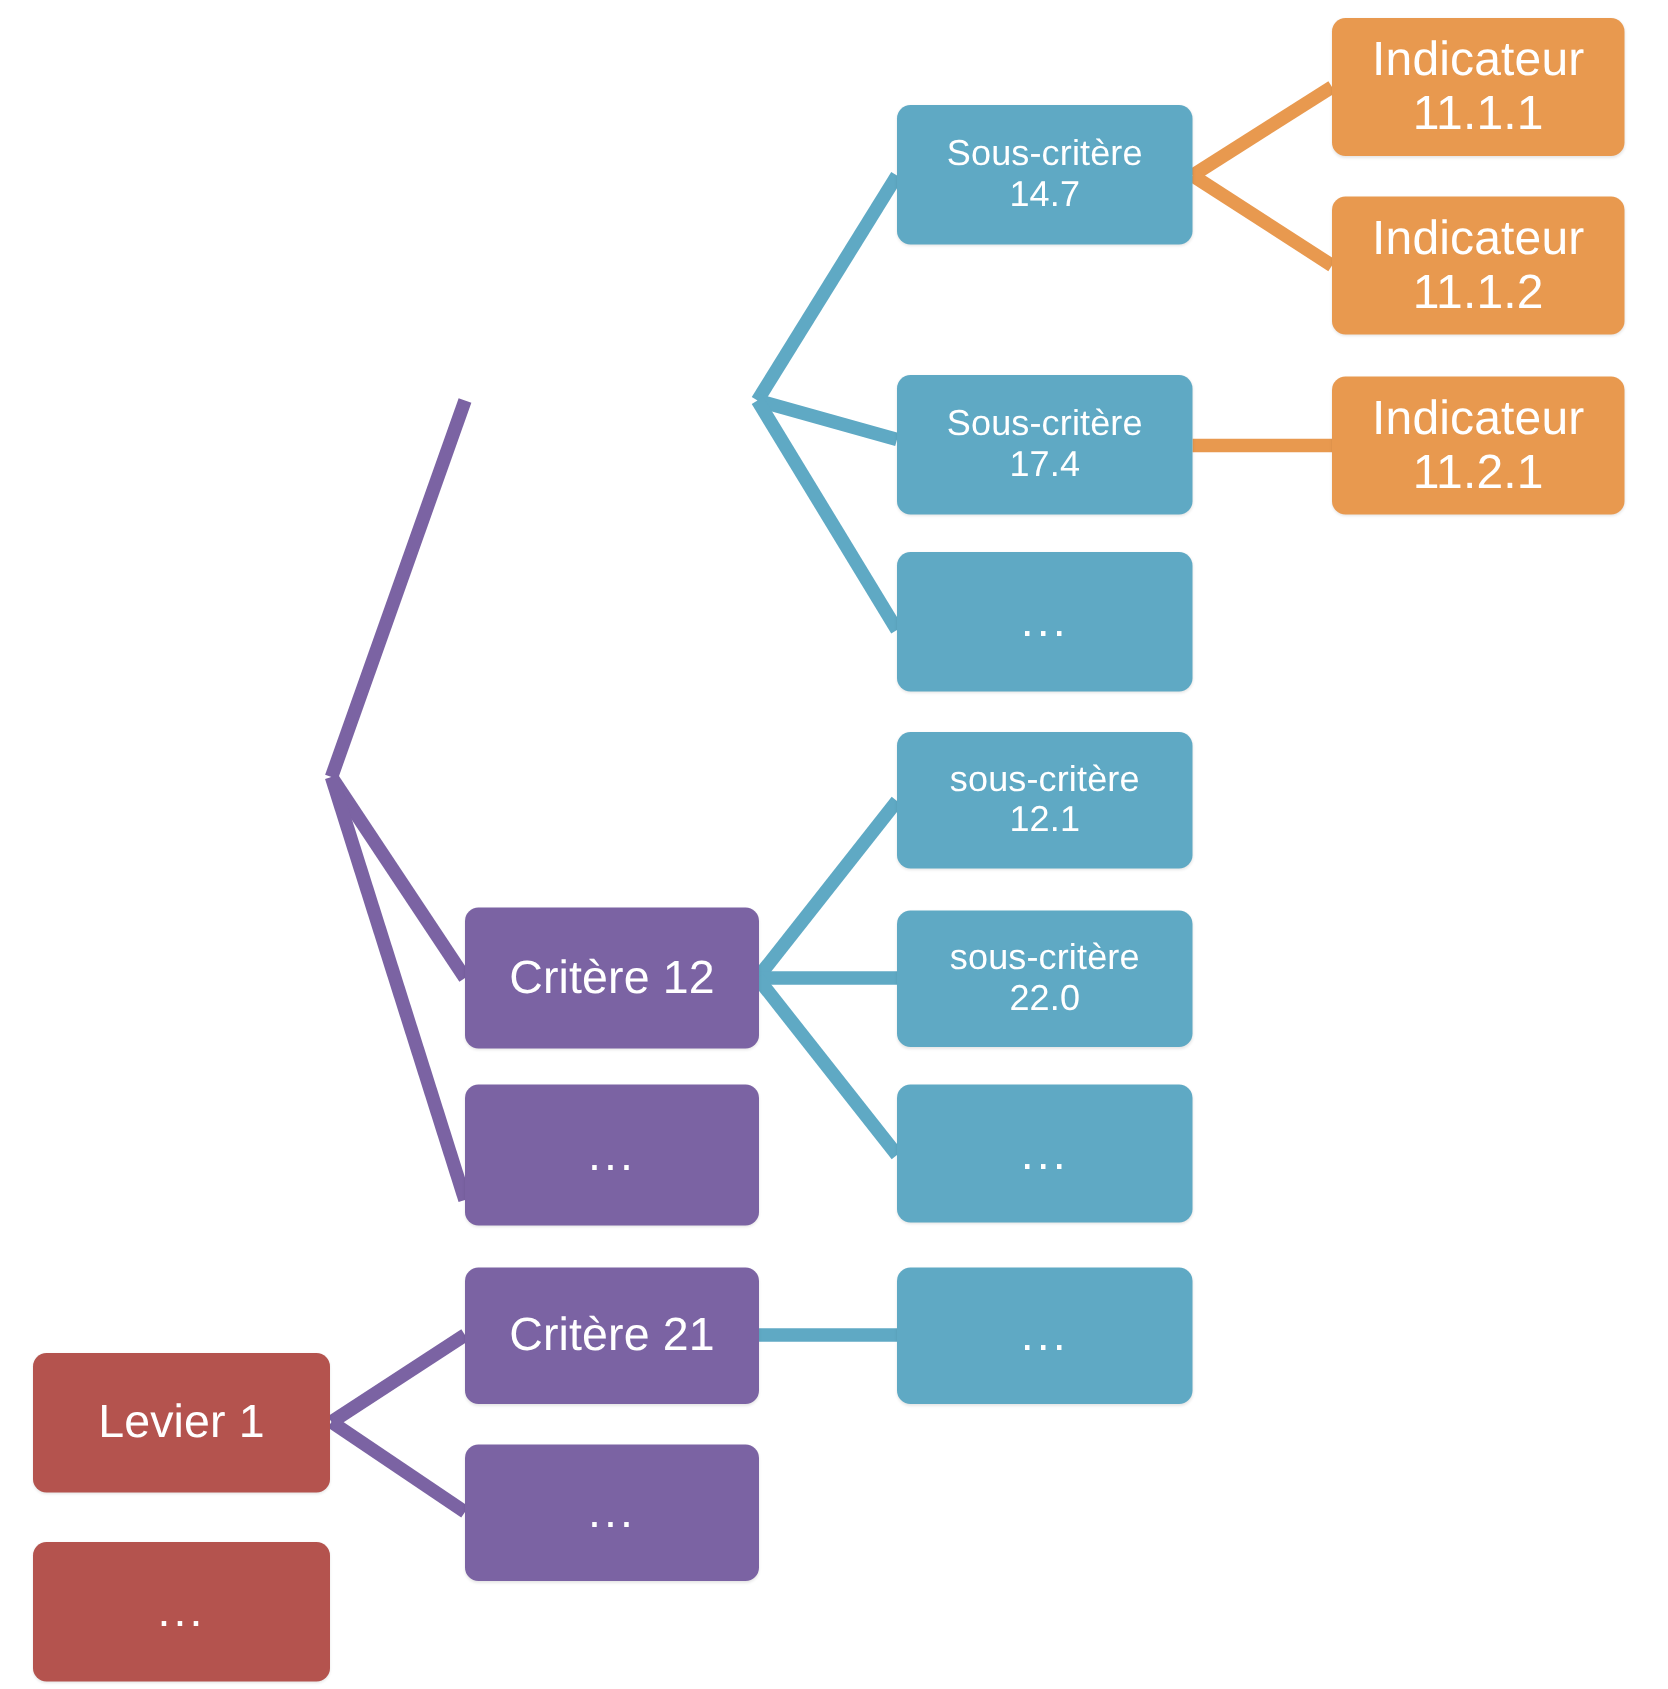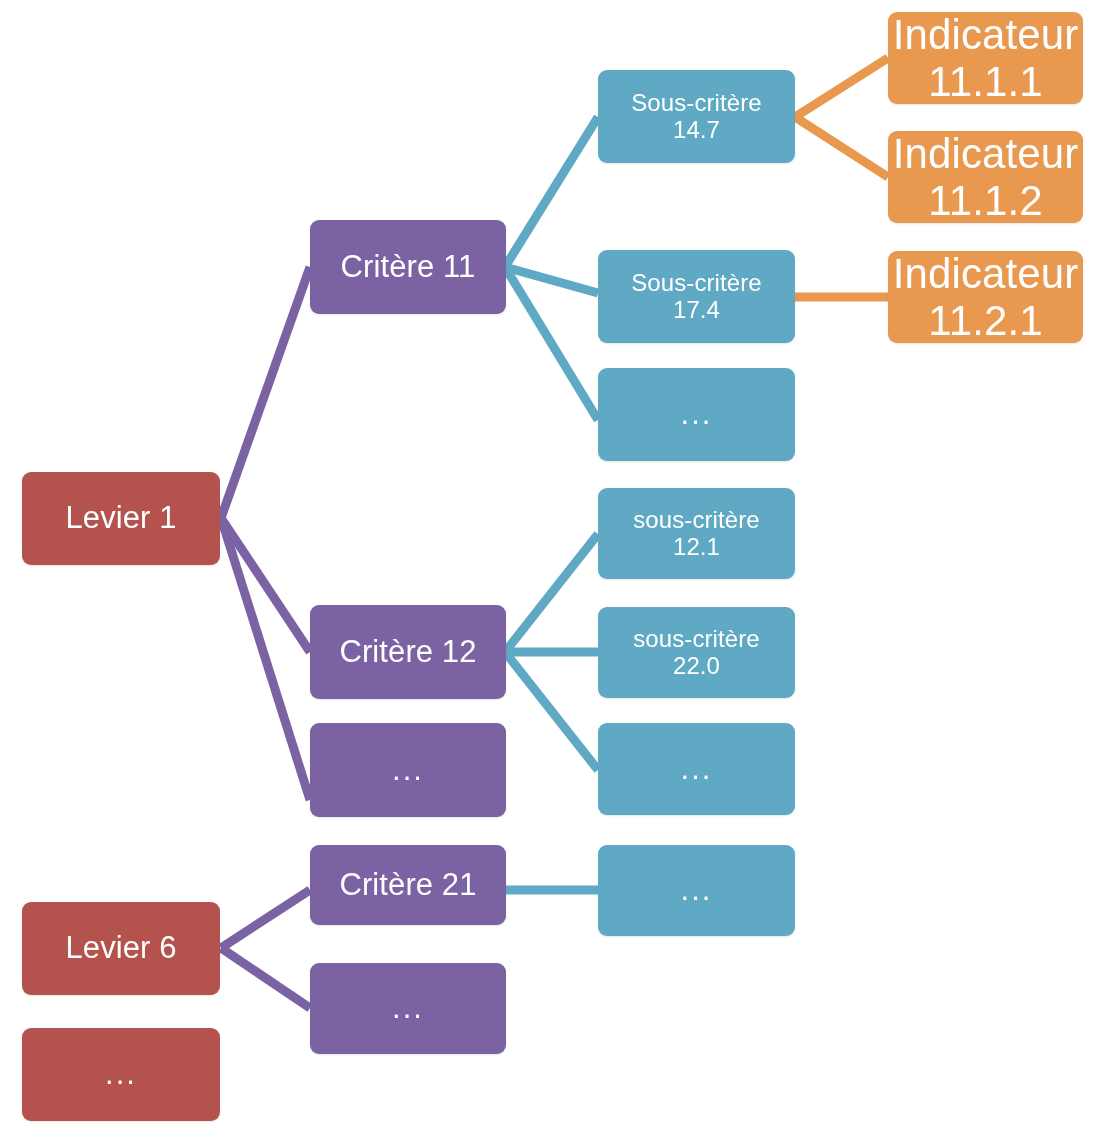--- a/index.html
+++ b/index.html
@@ -31,21 +31,21 @@
     line-height:1.12;
     padding:2px 4px;
     letter-spacing:0.1px;
     z-index:3;
     box-shadow:0 1px 2px rgba(0,0,0,0.10);
   }
   .node .lbl{display:block;width:100%;}
   .lvl-levier{ font-size:31px; }
   .lvl-critere{ font-size:31px; }
   .lvl-sous{ font-size:24px; }
-  .lvl-indic{ font-size:42px; }
+  .lvl-indic{ font-size:32px; }
   .ellipsis{ font-size:31px; letter-spacing:2px; }
 </style>
 </head>
 <body>
 
 <div id="canvas">
 
   <svg id="edges" viewBox="0 0 1112 1126" xmlns="http://www.w3.org/2000/svg">
 
     <g>
@@ -74,45 +74,39 @@
     <path d="M795,297 L888,297" stroke="#E8994F" stroke-width="9" fill="none"></path>
 
     <g>
       <path d="M221,948 L310,890" stroke="#7B63A3" stroke-width="9" fill="none"></path>
       <path d="M221,948 L310,1008" stroke="#7B63A3" stroke-width="9" fill="none"></path>
     </g>
 
     <path d="M505,890 L598,890" stroke="#5FA9C4" stroke-width="9" fill="none"></path>
   </svg>
 
-  <div class="node lvl-levier" style="left:22px; top:472px; width:198px; height:93px; background:#B4534E;">
-    <span class="lbl">Levier 1</span>
-  </div>
 
   <div class="node lvl-levier" style="left:22px; top:902px; width:198px; height:93px; background:#B4534E;">
-    <span class="lbl">Levier 6</span>
+    <span class="lbl">Levier 1</span>
   </div>
 
   <div class="node lvl-levier ellipsis" style="left:22px; top:1028px; width:198px; height:93px; background:#B4534E;">
     <span class="lbl">...</span>
   </div>
 
-  <div class="node lvl-critere" style="left:310px; top:220px; width:196px; height:94px; background:#7B63A3;">
-    <span class="lbl">Critère 11</span>
-  </div>
 
   <div class="node lvl-critere" style="left:310px; top:605px; width:196px; height:94px; background:#7B63A3;">
     <span class="lbl">Critère 12</span>
   </div>
 
   <div class="node lvl-critere ellipsis" style="left:310px; top:723px; width:196px; height:94px; background:#7B63A3;">
     <span class="lbl">...</span>
   </div>
 
-  <div class="node lvl-critere" style="left:310px; top:845px; width:196px; height:80px; background:#7B63A3;">
+  <div class="node lvl-critere" style="left:310px; top:845px; width:196px; height:91px; background:#7B63A3;">
     <span class="lbl">Critère 21</span>
   </div>
 
   <div class="node lvl-critere ellipsis" style="left:310px; top:963px; width:196px; height:91px; background:#7B63A3;">
     <span class="lbl">...</span>
   </div>
 
   <div class="node lvl-sous" style="left:598px; top:70px; width:197px; height:93px; background:#5FA9C4;">
     <span class="lbl"><span>Sous-critère</span><br><span>14.7</span></span>
   </div>

